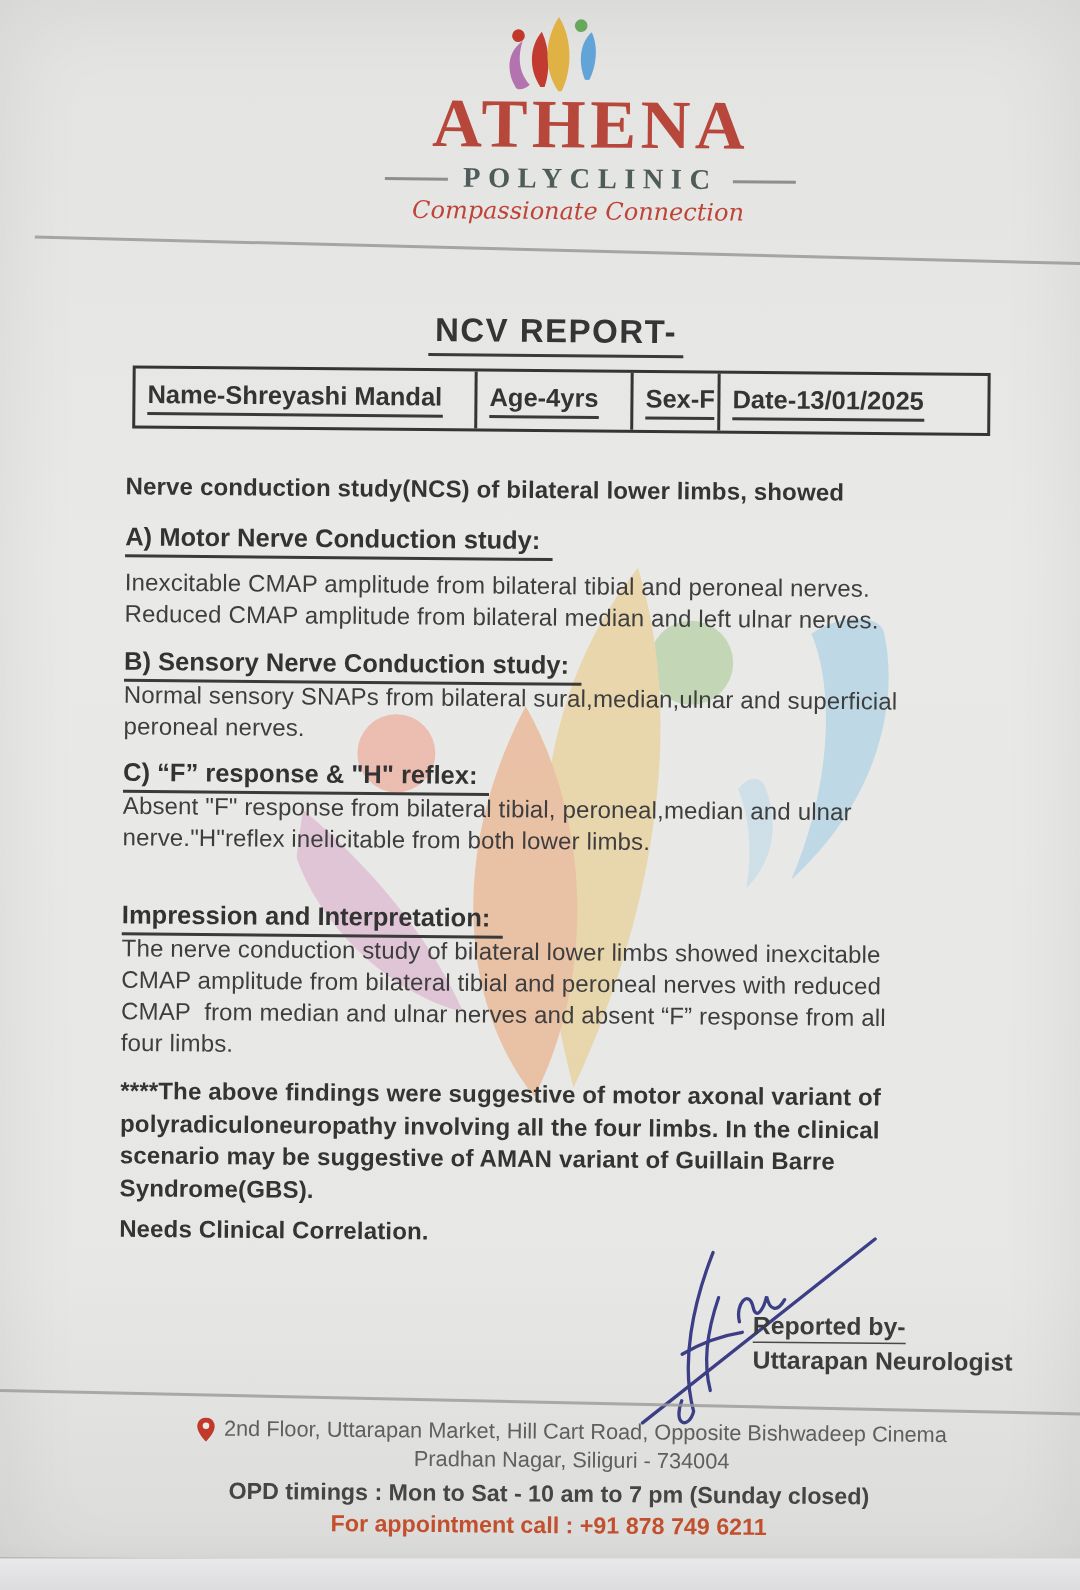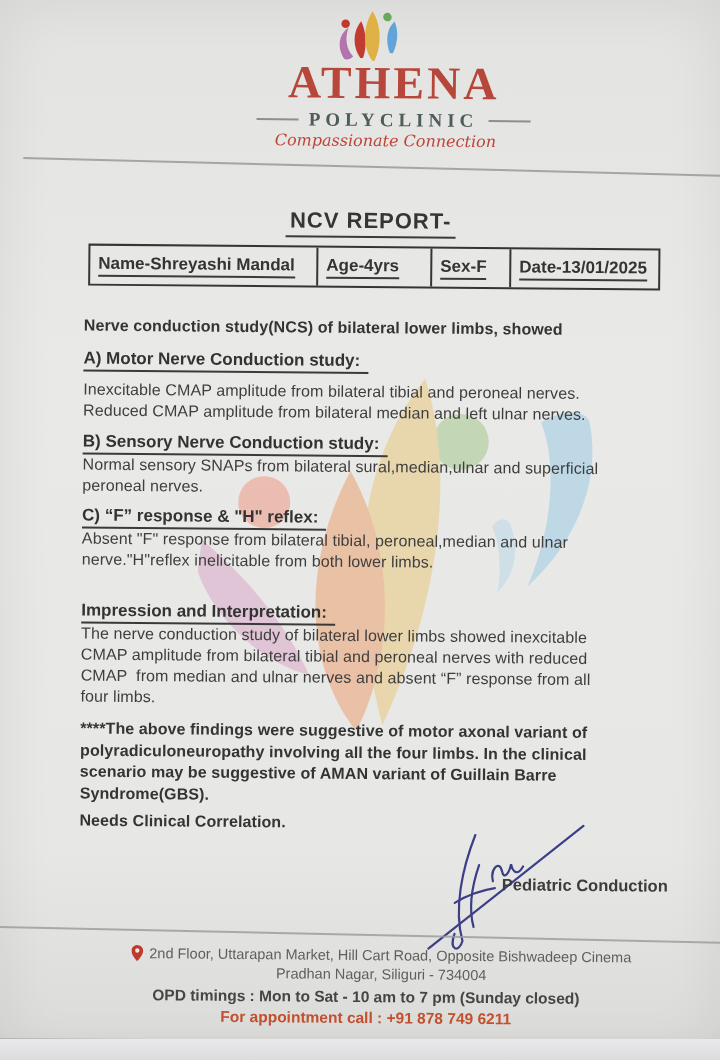--- a/index.html
+++ b/index.html
@@ -25,22 +25,22 @@
   
   .watermark{position:absolute;left:198px;top:373px;width:405px;height:372px;opacity:.55;}
   
   .report-title{position:absolute;top:208px;left:0;width:720px;text-align:center;transform:translateX(8px);}
   .report-title span{font-size:22px;font-weight:bold;letter-spacing:1px;color:#353535;
     border-bottom:2.5px solid #3a3a3a;padding:0 4px 3px 4px;}
   .patient-table{position:absolute;top:246px;left:86px;width:568px;height:38px;
     border:2px solid #353535;display:flex;background:transparent;}
   .patient-table .cell{height:100%;display:flex;align-items:center;padding-left:8px;box-sizing:border-box;}
   .patient-table .cell + .cell{border-left:2px solid #353535;}
-  .patient-table .c1{width:226px;} .patient-table .c2{width:114px;}
-  .patient-table .c3{width:79px;} .patient-table .c4{flex:1;}
+  .patient-table .c1{width:226px;} .patient-table .c2{width:104px;}
+  .patient-table .c3{width:58px;} .patient-table .c4{flex:1;}
   .cell-text{font-weight:bold;font-size:17px;color:#343434;border-bottom:2px solid #3a3a3a;padding-bottom:1px;}
   
   .body-text{position:absolute;left:82px;width:600px;font-size:16px;line-height:21px;
     color:#3e3e3e;white-space:pre;letter-spacing:.1px;}
   .strong{font-weight:bold;color:#343434;}
   .section-heading{position:absolute;left:82px;}
   .section-heading .hu{font-size:17px;font-weight:bold;color:#333;
     border-bottom:2px solid #3a3a3a;padding:0 8px 2px 0;}
   
   .signature{position:absolute;left:408px;top:806px;width:200px;height:152px;}
@@ -151,21 +151,22 @@
 
     <svg class="signature" viewBox="0 0 200 152" fill="none" stroke="#3c3f85" stroke-width="2.2" stroke-linecap="round">
       <path d="M24,142 L178,18"></path>
       <path d="M70,28 C57,62 49,102 58,134 C55,146 44,144 50,127"></path>
       <path d="M74,58 C66,82 64,102 69,120"></path>
       <path d="M88,74 C85,62 94,52 97,64 C99,73 104,66 106,57 C108,66 113,68 118,59"></path>
       <path d="M50,96 C63,88 78,83 90,81"></path>
     </svg>
 
     <div class="doctor-block">
-      <div>Pediatric Conduction</div>
+      <div><span class="rb">Reported by-</span></div>
+      <div>Uttarapan Neurologist</div>
     </div>
 
     <div class="footer-line"></div>
     <div class="addr1">
       <svg width="12" height="16" viewBox="0 0 16 22">
         <path d="M8,0 C3.6,0 0,3.6 0,8 c0,6 8,14 8,14 s8,-8 8,-14 C16,3.6 12.4,0 8,0 Z" fill="#c0392b"></path>
         <circle cx="8" cy="7.5" r="3" fill="#e9e9e7"></circle>
       </svg>
       <span>2nd Floor, Uttarapan Market, Hill Cart Road, Opposite Bishwadeep Cinema</span>
     </div>

